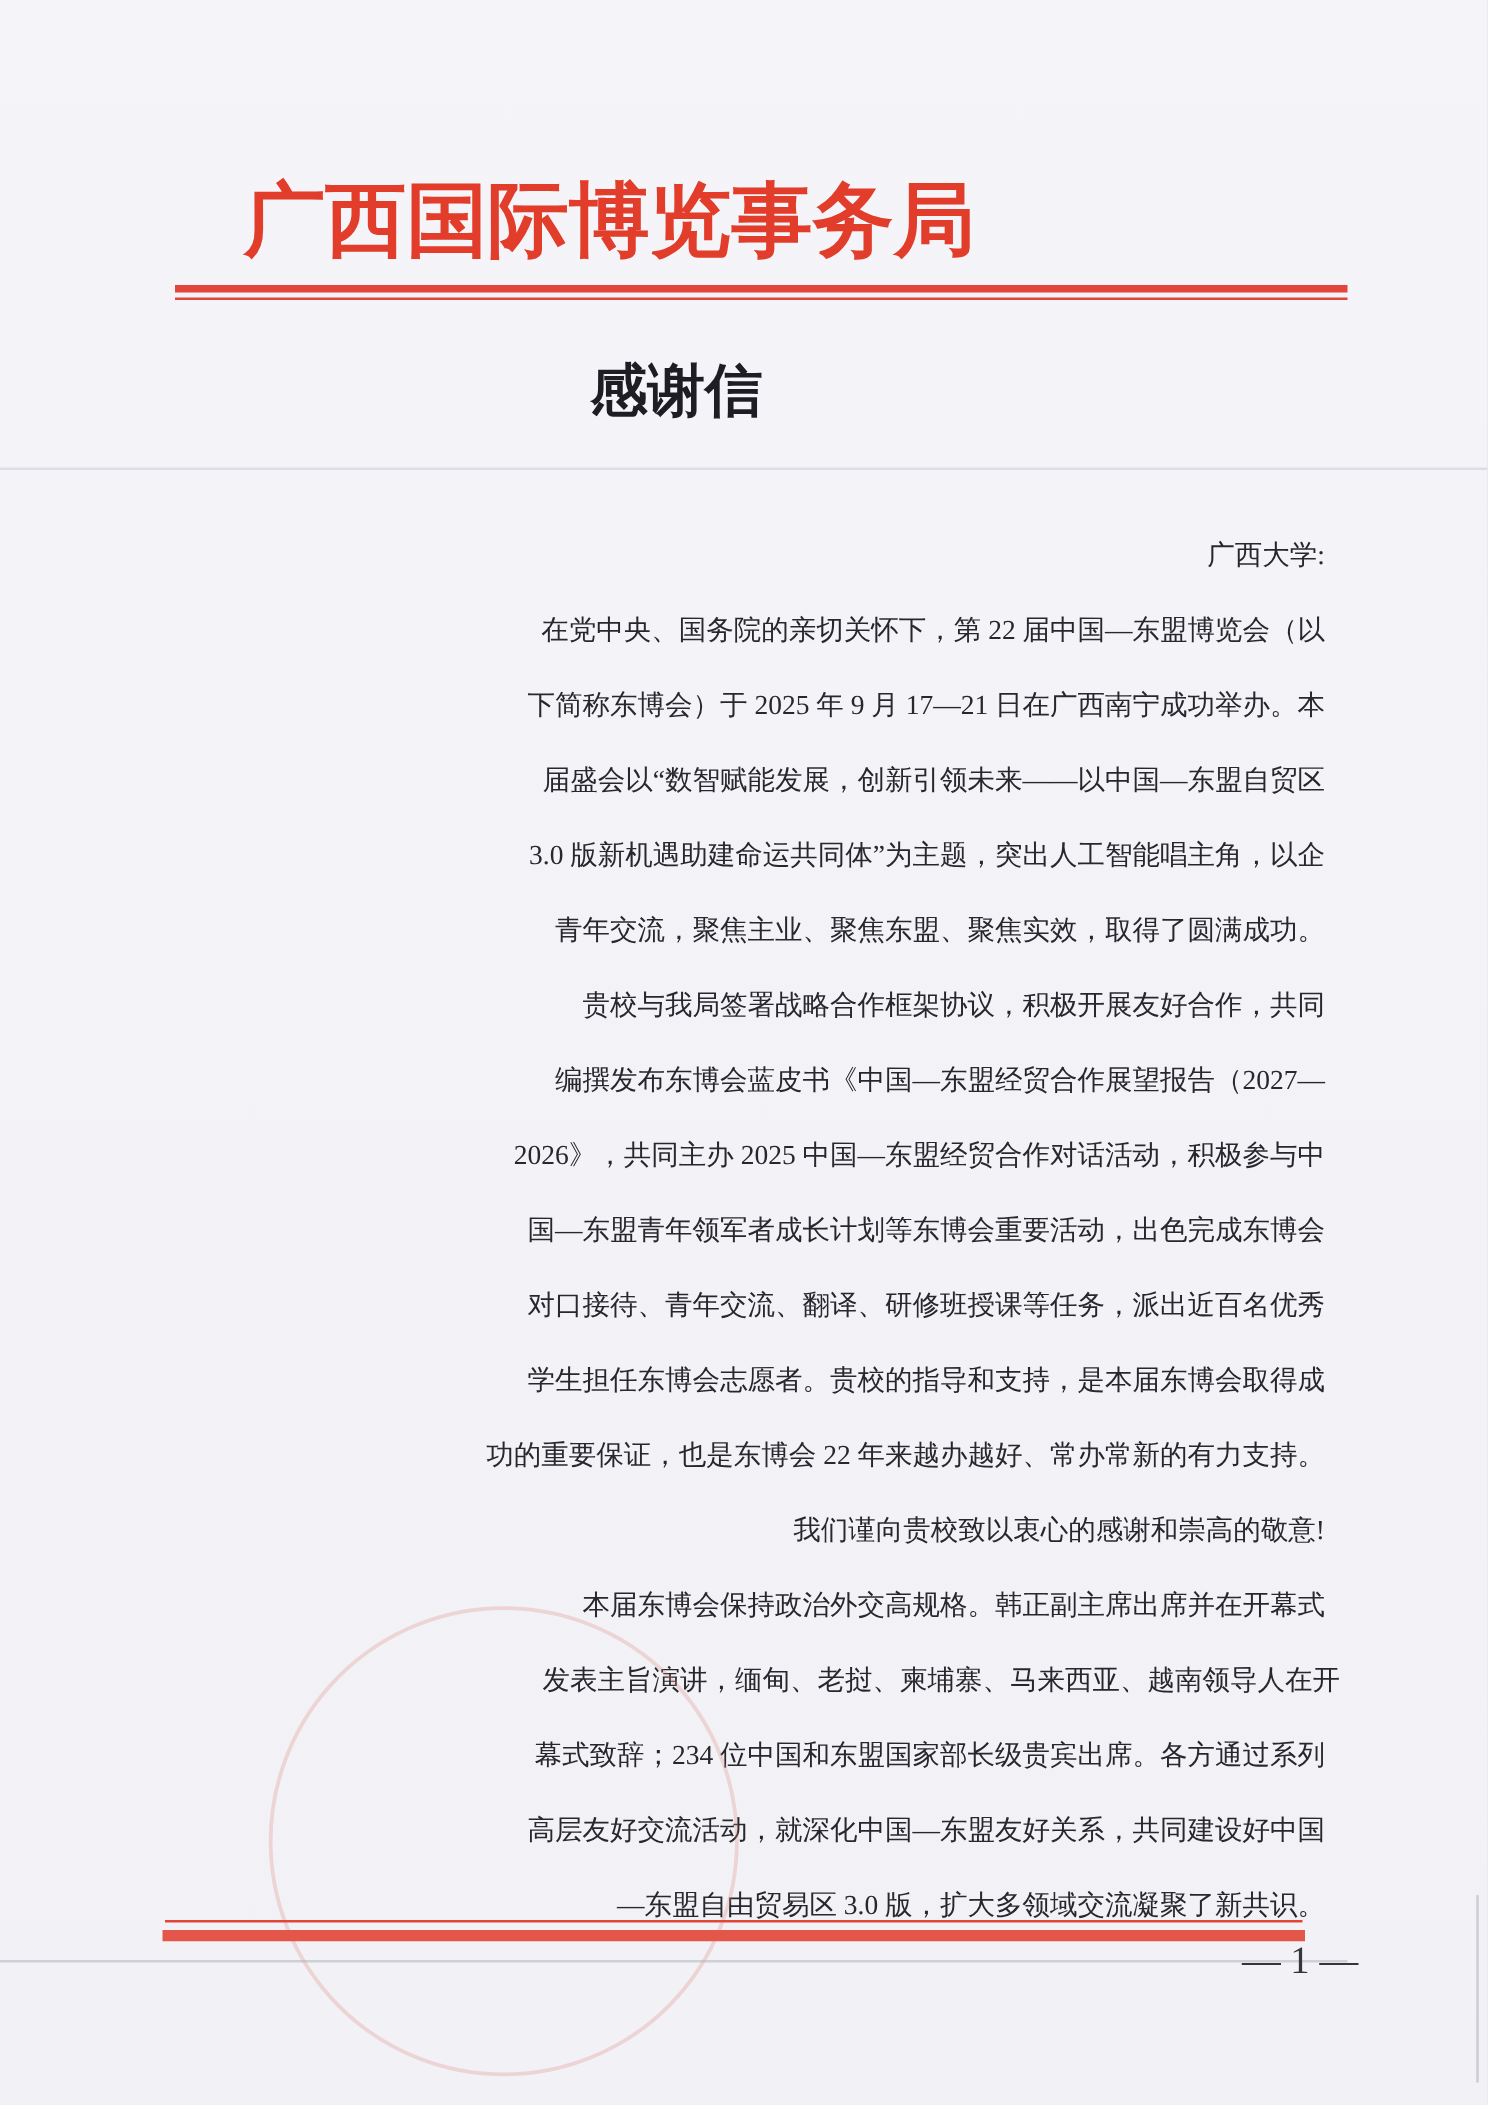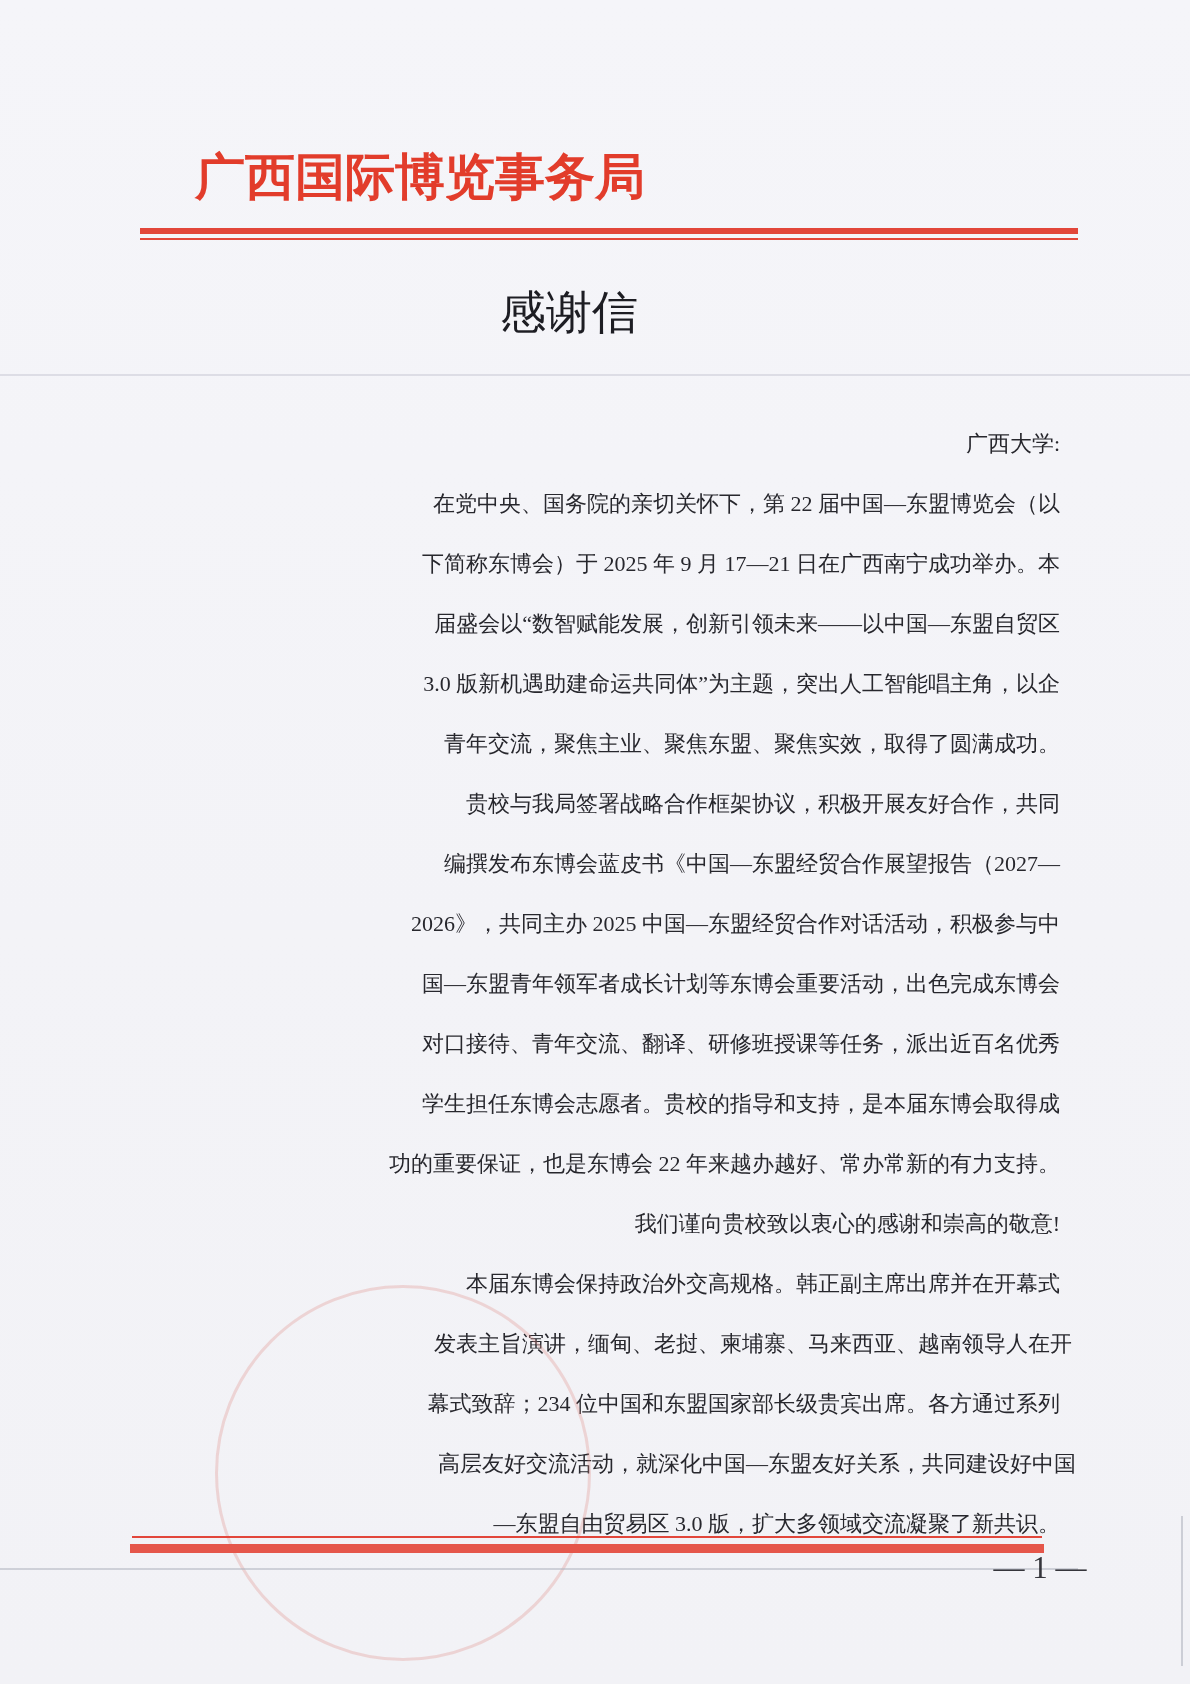--- a/index.html
+++ b/index.html
@@ -8,31 +8,31 @@
     position:relative;
     width:1190px;height:1684px;
     margin:0 auto;
     background:linear-gradient(180deg,#f5f5f9 0%,#f3f3f7 55%,#f2f2f6 100%);
     overflow:hidden;
     font-family:"Liberation Serif","DejaVu Serif",serif;
   }
   
   .letterhead{
     position:absolute;left:195px;top:138px;width:753px;height:78px;
-    font-size:50px;font-weight:700;line-height:78px;
+    font-size:65px;font-weight:700;line-height:78px;
     color:var(--accent-red,#e23c2b);
     white-space:nowrap;overflow:visible;
   }
   .rule{position:absolute;left:140px;width:938px;background:var(--rule-red,#e2463a);}
   .rule-thick{top:228px;height:6px;}
   .rule-thin{top:238px;height:2px;}
   
   .doc-title{
-    position:absolute;left:500px;top:287px;width:194px;height:52px;
-    font-size:46px;font-weight:400;line-height:52px;color:#1d1d23;
+    position:absolute;left:472px;top:287px;width:194px;height:52px;
+    font-size:46px;font-weight:700;line-height:52px;color:#1d1d23;
     white-space:nowrap;
   }
   
   .body{
     position:absolute;left:148px;top:414px;width:912px;
     font-size:22px;color:var(--text,#27272d);text-align:right;
   }
   .line{
     height:60px;line-height:60px;white-space:nowrap;
     box-sizing:border-box;width:912px;
@@ -95,21 +95,21 @@
     <div class="line fit" style="letter-spacing: 0px;">编撰发布东博会蓝皮书《中国—东盟经贸合作展望报告（2027—</div>
     <div class="line fit" style="letter-spacing: 0px;">2026》，共同主办 2025 中国—东盟经贸合作对话活动，积极参与中</div>
     <div class="line fit" style="letter-spacing: 0px;">国—东盟青年领军者成长计划等东博会重要活动，出色完成东博会</div>
     <div class="line fit" style="letter-spacing: 0px;">对口接待、青年交流、翻译、研修班授课等任务，派出近百名优秀</div>
     <div class="line fit" style="letter-spacing: 0px;">学生担任东博会志愿者。贵校的指导和支持，是本届东博会取得成</div>
     <div class="line fit" style="letter-spacing: 0px;">功的重要保证，也是东博会 22 年来越办越好、常办常新的有力支持。</div>
     <div class="line">我们谨向贵校致以衷心的感谢和崇高的敬意!</div>
     <div class="line indent fit" style="letter-spacing: 0px;">本届东博会保持政治外交高规格。韩正副主席出席并在开幕式</div>
     <div class="line fit" style="letter-spacing: 0px; margin-left: 12px;">发表主旨演讲，缅甸、老挝、柬埔寨、马来西亚、越南领导人在开</div>
     <div class="line fit" style="letter-spacing: 0px;">幕式致辞；234 位中国和东盟国家部长级贵宾出席。各方通过系列</div>
-    <div class="line fit" style="letter-spacing: 0px; margin-left: 16px;">高层友好交流活动，就深化中国—东盟友好关系，共同建设好中国</div>
+    <div class="line fit" style="letter-spacing: 0px;">高层友好交流活动，就深化中国—东盟友好关系，共同建设好中国</div>
     <div class="line">—东盟自由贸易区 3.0 版，扩大多领域交流凝聚了新共识。</div>
   </div>
 
   <div class="seal-circle"></div>
 
   <div class="footer-rule-thin"></div>
   <div class="footer-rule-thick"></div>
   <div class="footer-hairline"></div>
   <div class="edge-line"></div>
 

